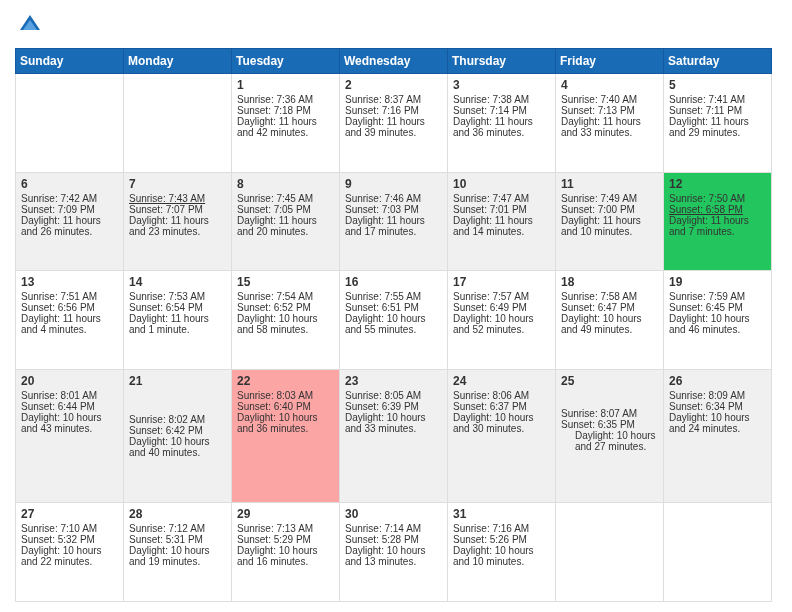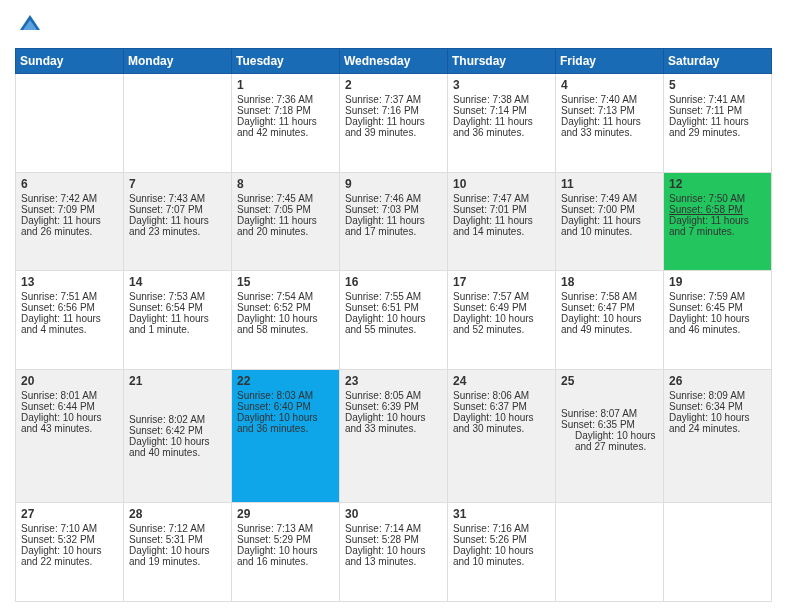--- a/index.html
+++ b/index.html
@@ -131,21 +131,21 @@
           <td style="background: rgb(255, 255, 255);"></td>
           <td style="background: rgb(255, 255, 255);"></td>
           <td style="background: rgb(255, 255, 255);">
             <span class="day-num">1</span>
             <span style="display: block;">Sunrise: 7:36 AM</span>
             <span style="display: block;">Sunset: 7:18 PM</span>
             <span style="display: block;">Daylight: 11 hours and 42 minutes.</span>
           </td>
           <td style="background: rgb(255, 255, 255);">
             <span class="day-num">2</span>
-            <span style="display: block;">Sunrise: 7:37 AM</span>
+            <span style="display: block;">Sunrise: 8:37 AM</span>
             <span style="display: block;">Sunset: 7:16 PM</span>
             <span style="display: block;">Daylight: 11 hours and 39 minutes.</span>
           </td>
           <td style="background: rgb(255, 255, 255);">
             <span class="day-num">3</span>
             <span style="display: block;">Sunrise: 7:38 AM</span>
             <span style="display: block;">Sunset: 7:14 PM</span>
             <span style="display: block;">Daylight: 11 hours and 36 minutes.</span>
           </td>
           <td style="background: rgb(255, 255, 255);">
@@ -163,21 +163,21 @@
         </tr>
         <tr style="background: rgb(239, 239, 239);">
           <td style="background: rgb(240, 240, 240);">
             <span class="day-num">6</span>
             <span style="display: block;">Sunrise: 7:42 AM</span>
             <span style="display: block;">Sunset: 7:09 PM</span>
             <span style="display: block;">Daylight: 11 hours and 26 minutes.</span>
           </td>
           <td style="background: rgb(240, 240, 240);">
             <span class="day-num">7</span>
-            <span style="display: block;">Sunrise: 7:43 AM</span>
+            <span style="display: block; text-decoration: underline;">Sunrise: 7:43 AM</span>
             <span style="display: block;">Sunset: 7:07 PM</span>
             <span style="display: block;">Daylight: 11 hours and 23 minutes.</span>
           </td>
           <td style="background: rgb(240, 240, 240);">
             <span class="day-num">8</span>
             <span style="display: block;">Sunrise: 7:45 AM</span>
             <span style="display: block;">Sunset: 7:05 PM</span>
             <span style="display: block;">Daylight: 11 hours and 20 minutes.</span>
           </td>
           <td style="background: rgb(240, 240, 240);">
@@ -255,21 +255,21 @@
             <span style="display: block;">Sunrise: 8:01 AM</span>
             <span style="display: block;">Sunset: 6:44 PM</span>
             <span style="display: block;">Daylight: 10 hours and 43 minutes.</span>
           </td>
           <td style="background: rgb(240, 240, 240);">
             <span class="day-num">21</span>
             <span style="display: block; margin-top: 26px;">Sunrise: 8:02 AM</span>
             <span style="display: block;">Sunset: 6:42 PM</span>
             <span style="display: block;">Daylight: 10 hours and 40 minutes.</span>
           </td>
-          <td style="background: #0ea5e9;">
+          <td style="background: #fca5a5;">
             <span class="day-num">22</span>
             <span style="display: block;">Sunrise: 8:03 AM</span>
             <span style="display: block;">Sunset: 6:40 PM</span>
             <span style="display: block;">Daylight: 10 hours and 36 minutes.</span>
           </td>
           <td style="background: rgb(240, 240, 240);">
             <span class="day-num">23</span>
             <span style="display: block;">Sunrise: 8:05 AM</span>
             <span style="display: block;">Sunset: 6:39 PM</span>
             <span style="display: block;">Daylight: 10 hours and 33 minutes.</span>

